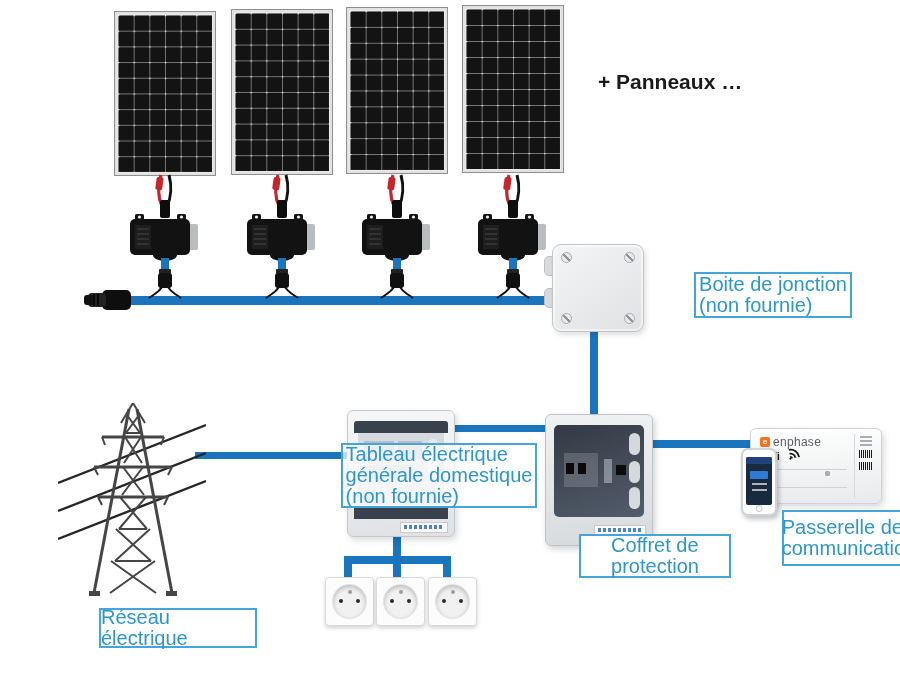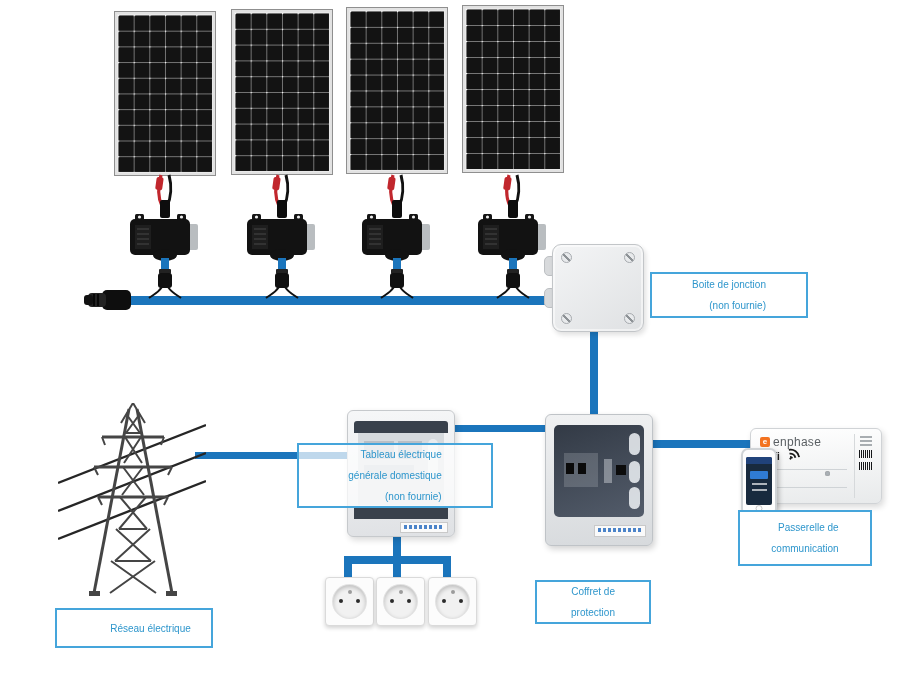--- a/index.html
+++ b/index.html
@@ -79,22 +79,22 @@
         border:2px solid #cfd3d6;border-radius:7px;box-sizing:border-box;box-shadow:2px 3px 5px rgba(0,0,0,.25);z-index:5;}
   .phone-screen{position:absolute;left:3px;right:3px;top:7px;bottom:9px;background:#182a3e;border-radius:2px;overflow:hidden;}
   .ph-head{height:7px;background:#20427a;}
   .ph-btn{margin:7px auto 4px;width:18px;height:8px;background:#2f7bd4;border-radius:1px;}
   .ph-line{width:15px;height:2px;background:rgba(255,255,255,.65);margin:4px auto;}
   .phone-home{position:absolute;bottom:2px;left:50%;transform:translateX(-50%);width:5px;height:5px;
         border:1px solid #c6c6c6;border-radius:50%;}
 
   
   .label{position:absolute;box-sizing:border-box;border:2px solid #45A5DB;background:#ffffff;
-        color:#2E96CC;font-size:10px;line-height:21px;display:flex;align-items:center;
-        justify-content:center;text-align:right;white-space:pre-line;z-index:6;}
+        color:#2E96CC;font-size:20px;line-height:21px;display:flex;align-items:center;
+        justify-content:center;text-align:left;white-space:pre-line;z-index:6;margin-left:44px;}
   .label--overlay{background:rgba(255,255,255,.72);}
   .more-panels{position:absolute;left:598px;top:70px;font-size:21px;font-weight:600;color:#1a1a1a;}
 
   .pylon{position:absolute;left:58px;top:403px;width:148px;height:200px;}
 </style>
 </head>
 <body>
 
 <div id="canvas">
 
@@ -123,20 +123,21 @@
   <div class="panel" style="left:232px;top:10px;height:164px;">
       <div class="panel-cells"></div>
     </div>
   <div class="panel" style="left:347px;top:8px;height:165px;">
       <div class="panel-cells"></div>
     </div>
   <div class="panel" style="left:463px;top:6px;height:166px;">
       <div class="panel-cells"></div>
     </div>
 
+  <div class="more-panels">+ Panneaux …</div>
 
   <svg class="inverter" style="left:125px;top:172px;" viewBox="0 0 80 130">
     <path d="M36,3 C33,14 33,26 37,34" stroke="#c1272d" stroke-width="3.2" fill="none"></path>
     <path d="M44,3 C47,14 46,26 42,34" stroke="#111" stroke-width="3" fill="none"></path>
     <rect x="31" y="5" width="7" height="13" rx="2" fill="#c1272d" transform="rotate(8 34 11)"></rect>
     <rect x="35" y="28" width="10" height="18" rx="2" fill="#0d0d0d"></rect>
     <rect x="57" y="52" width="16" height="26" rx="2" fill="#b9bdc0"></rect>
     <rect x="10" y="42" width="9" height="8" rx="1.5" fill="#151515"></rect>
       <rect x="52" y="42" width="9" height="8" rx="1.5" fill="#151515"></rect>
     <circle cx="14.5" cy="45" r="1.6" fill="#f0f0f0"></circle>
@@ -355,21 +356,21 @@
     <div class="phone-home"></div>
   </div>
 
   <div class="label" style="left:650px;top:272px;width:158px;height:46px;">Boite de jonction
 (non fournie)</div>
 
   <div class="label label--overlay" style="left:297px;top:443px;width:196px;height:65px;">Tableau électrique
 générale domestique
 (non fournie)</div>
 
-  <div class="label" style="left:55px;top:608px;width:158px;height:40px;padding-left:33px;">Réseau électrique</div>
-
-  <div class="label" style="left:535px;top:580px;width:116px;height:44px;">Coffret de
+  <div class="label" style="left:55px;top:608px;width:158px;height:40px;">Réseau électrique</div>
+
+  <div class="label" style="left:535px;top:534px;width:152px;height:44px;">Coffret de
 protection</div>
 
   <div class="label" style="left:738px;top:510px;width:134px;height:56px;">Passerelle de
 communication</div>
 
 </div>
 
 </body></html>

